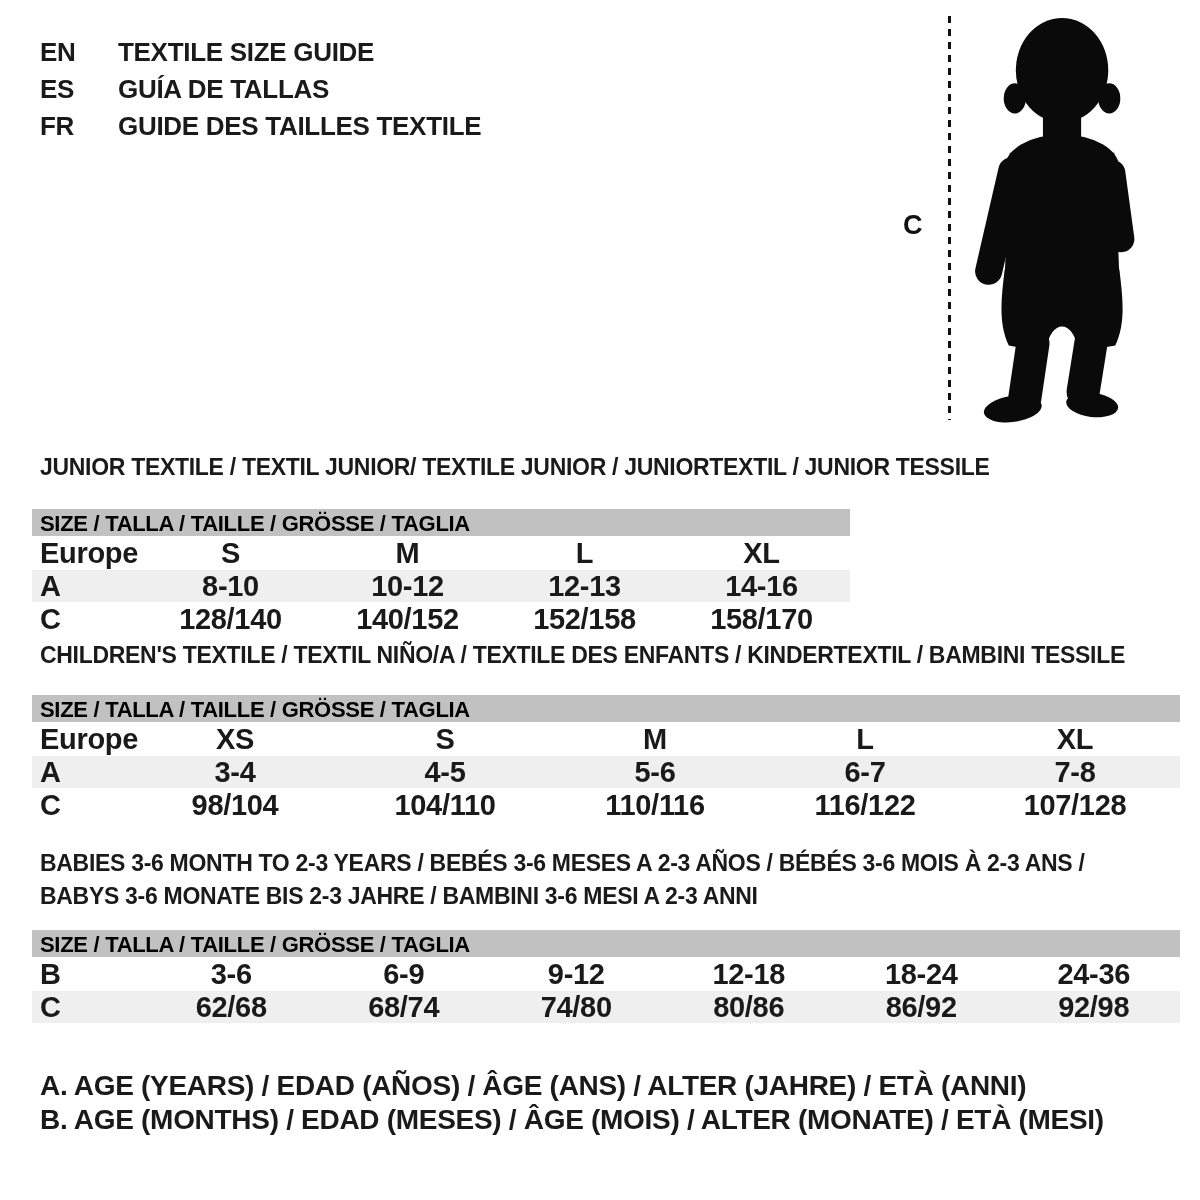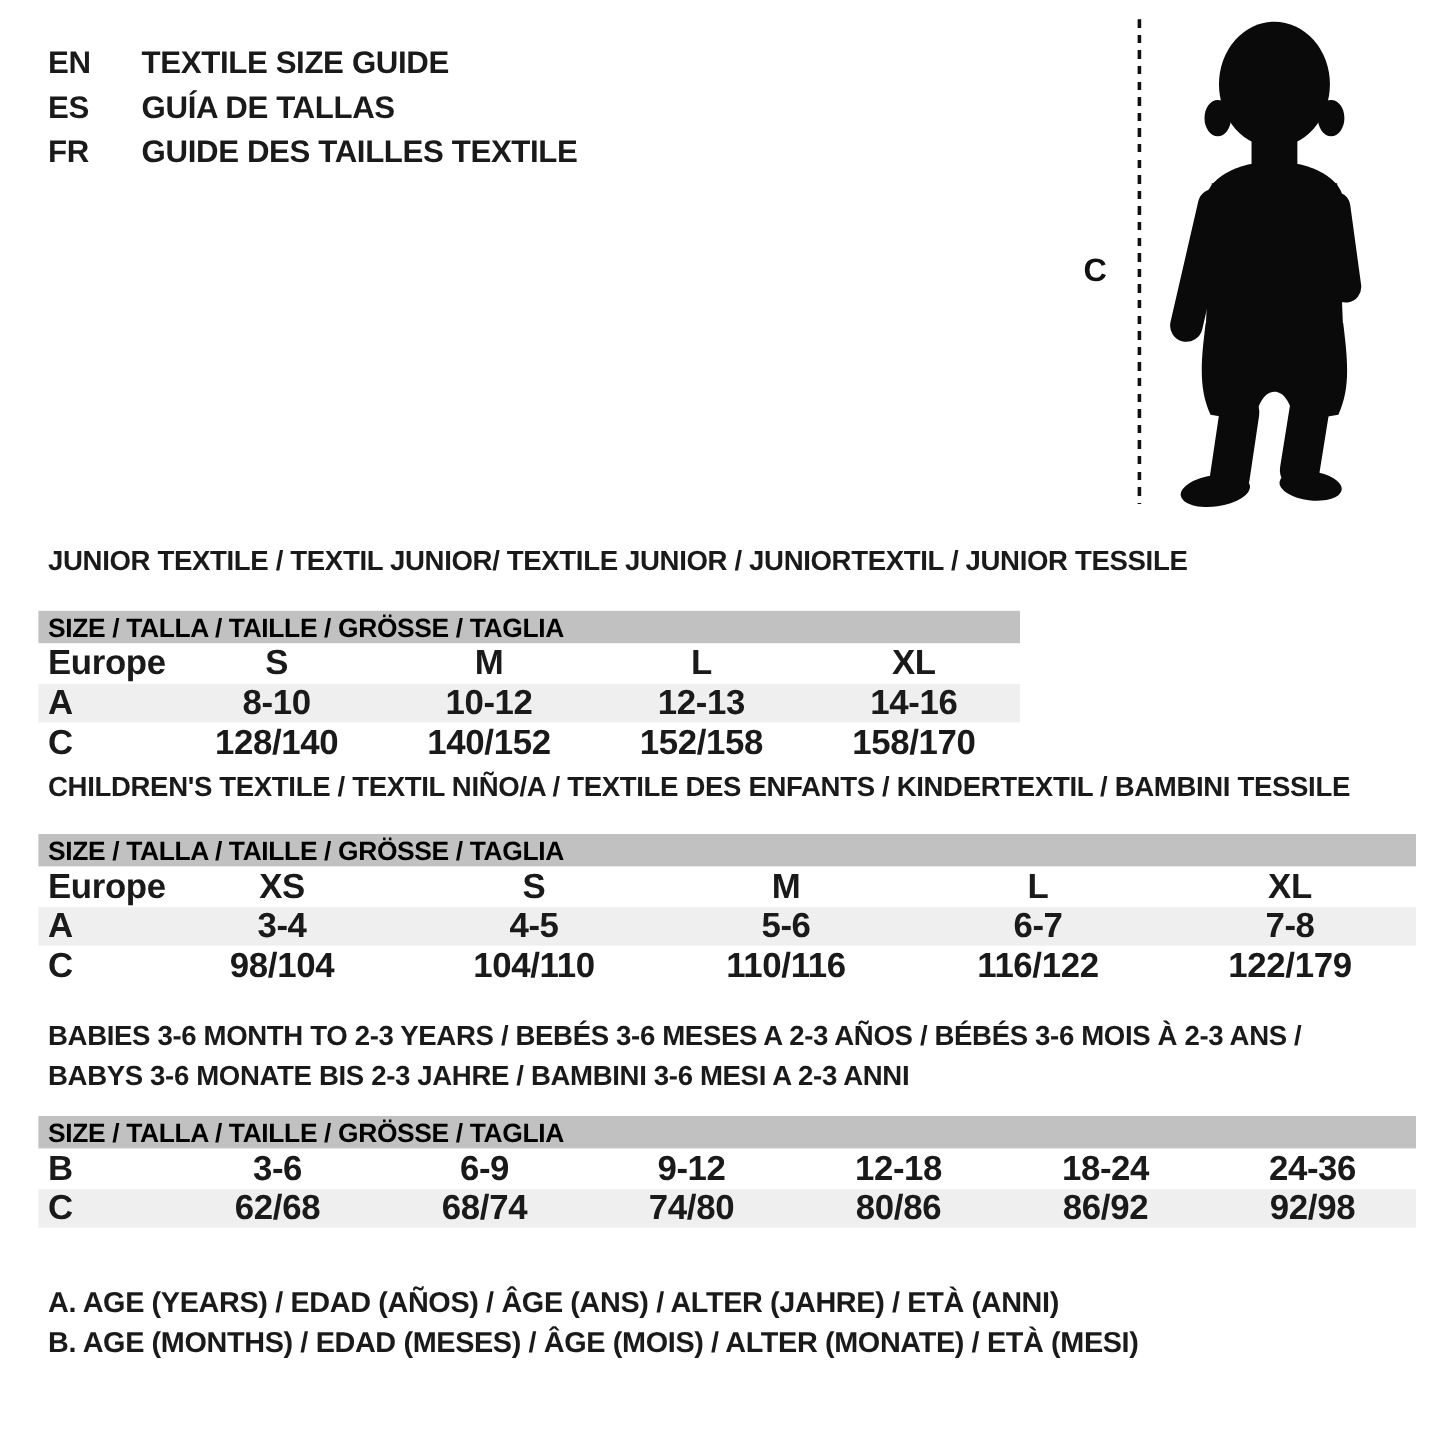--- a/index.html
+++ b/index.html
@@ -52,21 +52,21 @@
     white-space: nowrap;
   }
   .t-row { display: grid; height: 32px; align-items: center; font-size: 29px; }
   .t-row.shaded { background: #efefef; }
   .t-row.tall { height: 34px; }
   .t-label { padding-left: 8px; text-align: left; }
   .t-cell { text-align: center; }
 
   
   .legend { position: absolute; left: 40px; top: 1069px; }
-  .legend-line { font-size: 24px; line-height: 34px; white-space: nowrap; }
+  .legend-line { font-size: 28px; line-height: 34px; white-space: nowrap; }
 </style>
 </head>
 <body>
 
 <div class="canvas">
 
   <div class="languages">
       <div class="lang-row">
         <span class="lang-code">EN</span>
         <span class="lang-title">TEXTILE SIZE GUIDE</span>
@@ -160,21 +160,21 @@
             <div class="t-cell">5-6</div>
             <div class="t-cell">6-7</div>
             <div class="t-cell">7-8</div>
           </div>
           <div class="t-row tall" style="grid-template-columns: var(--label-w) repeat(5, 1fr);">
             <div class="t-label">C</div>
             <div class="t-cell">98/104</div>
             <div class="t-cell">104/110</div>
             <div class="t-cell">110/116</div>
             <div class="t-cell">116/122</div>
-            <div class="t-cell">122/179</div>
+            <div class="t-cell">107/128</div>
           </div>
         </div>
     </div>
   </section>
 
   <section class="section sec-babies">
     <div class="table-title">
         <div>BABIES 3-6 MONTH TO 2-3 YEARS / BEBÉS 3-6 MESES A 2-3 AÑOS / BÉBÉS 3-6 MOIS À 2-3 ANS /</div>
         <div>BABYS 3-6 MONATE BIS 2-3 JAHRE / BAMBINI 3-6 MESI A 2-3 ANNI</div>
       </div>

